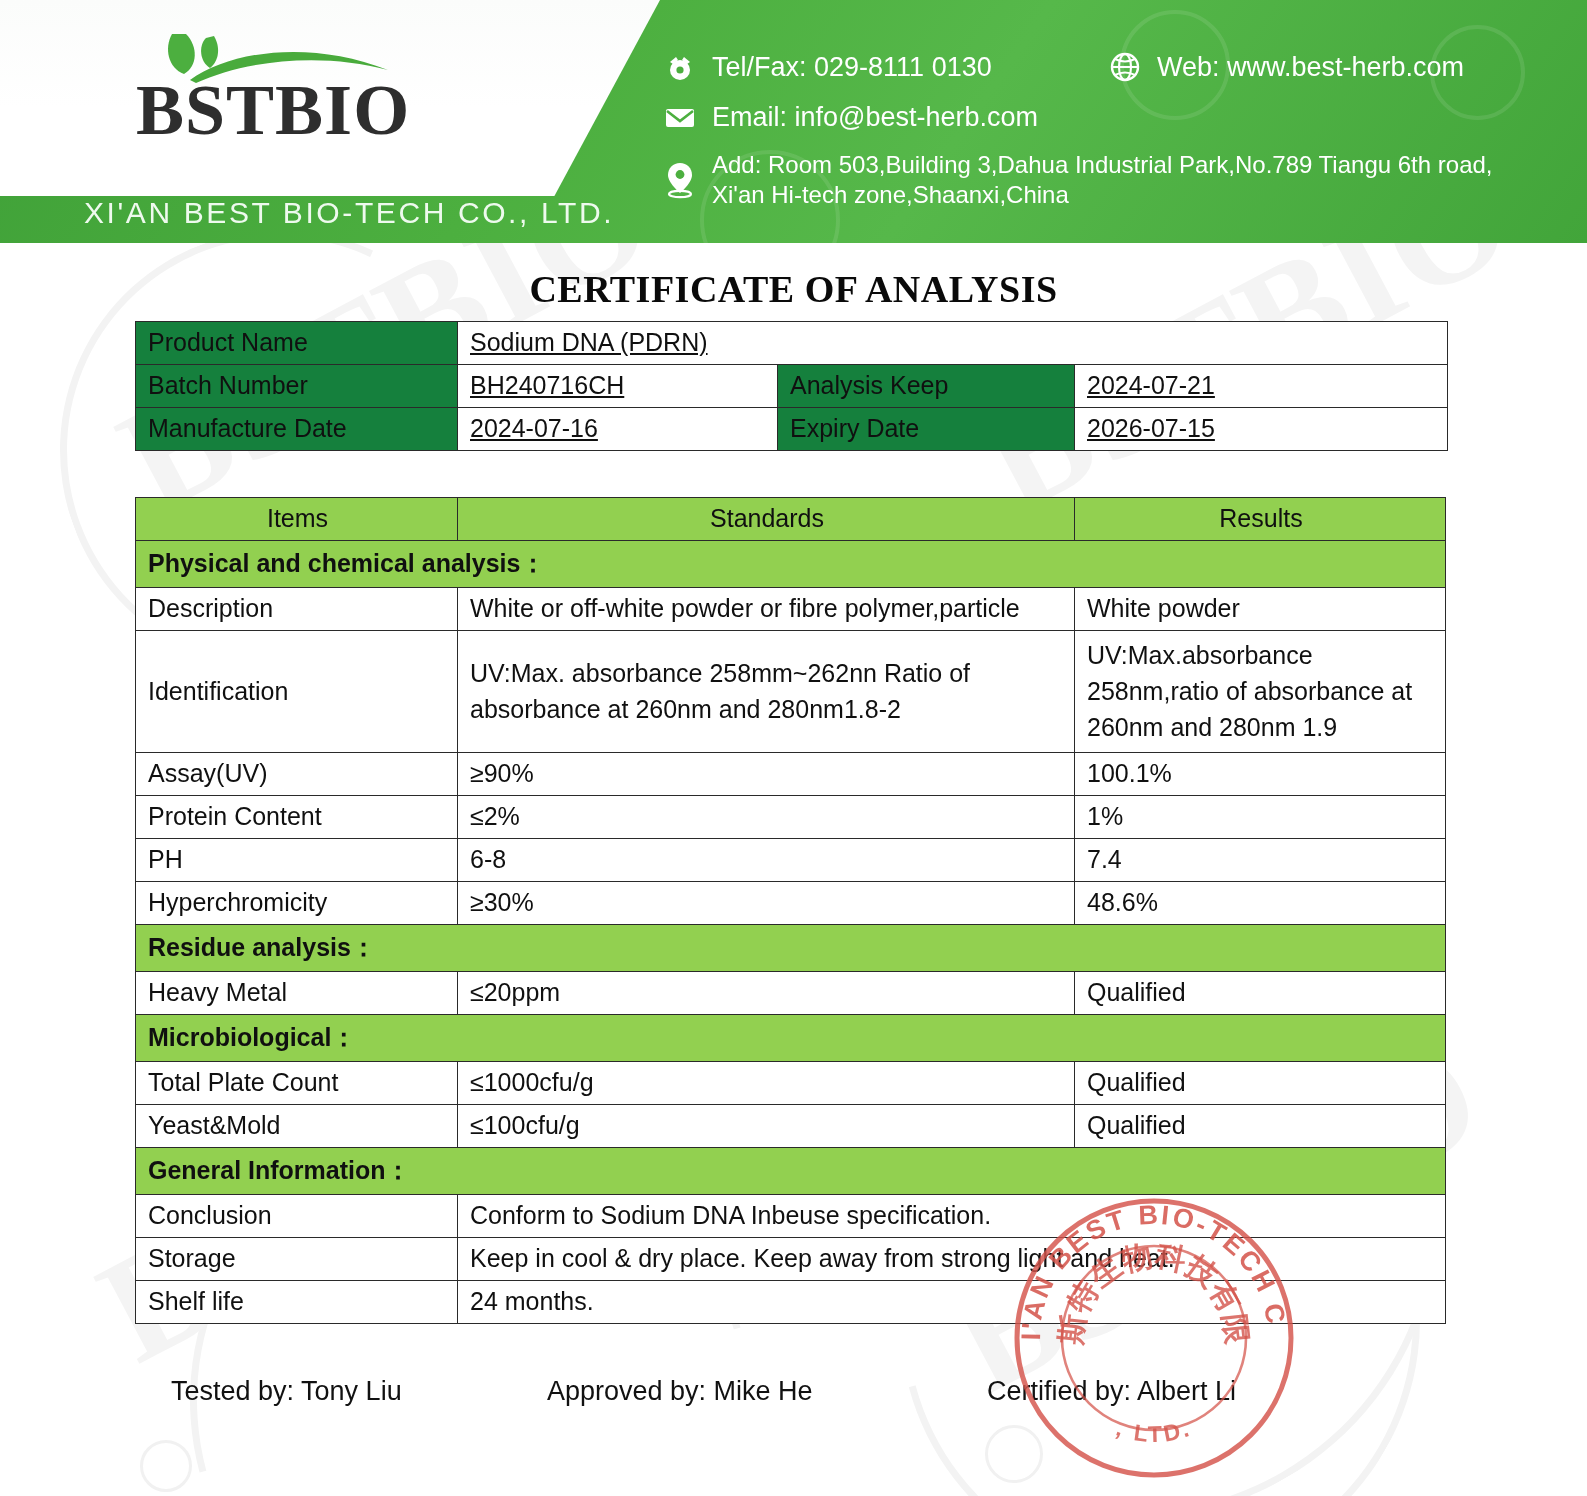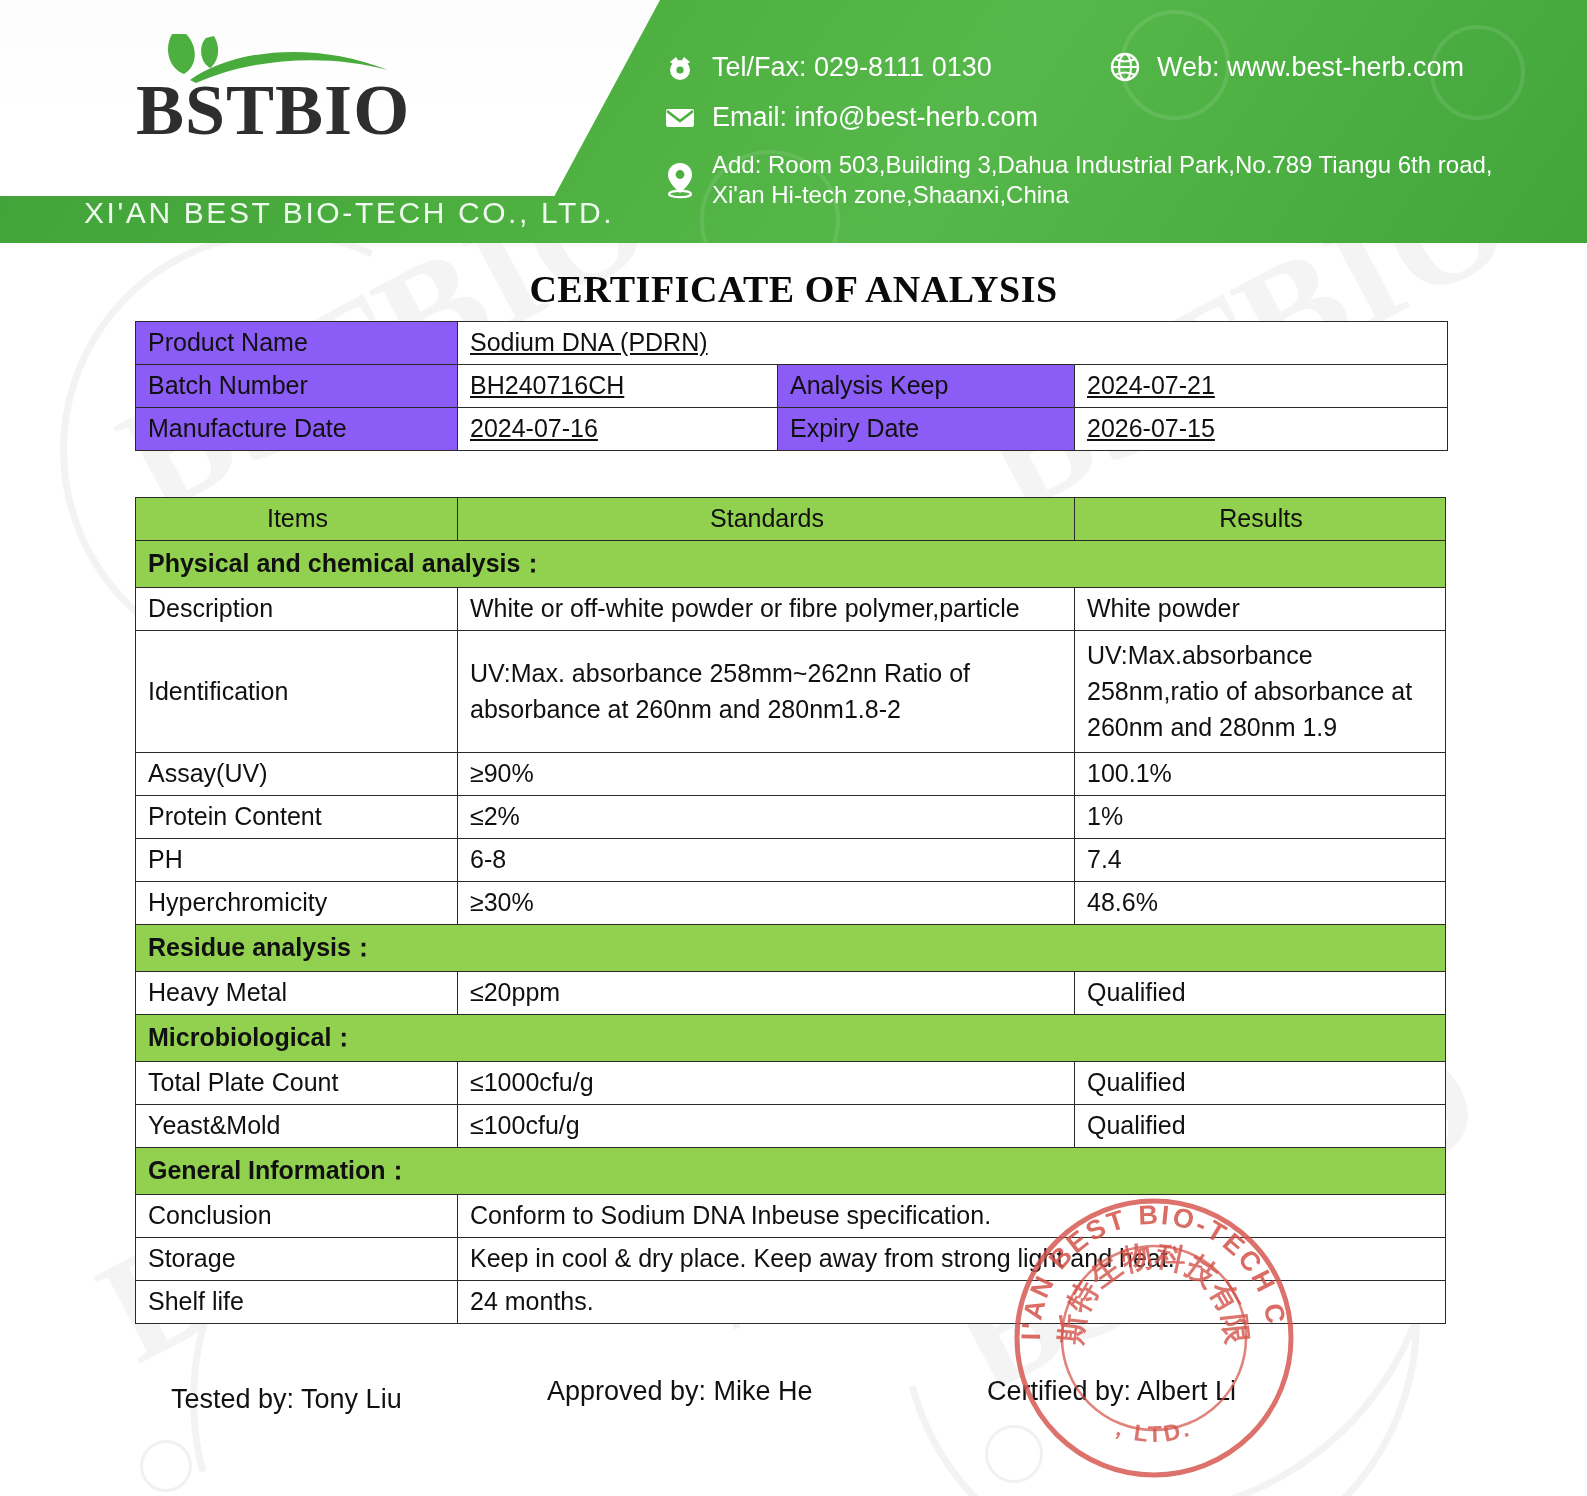--- a/index.html
+++ b/index.html
@@ -149,21 +149,21 @@
     vertical-align: middle;
     background-clip: padding-box;
   }
 
   
   #info-table {
     width: 1312px;
     margin: 0 0 0 135px;
   }
   #info-table td { height: 42px; }
-  td.lbl { background: #8b5cf6; }
+  td.lbl { background: #15803d; }
   td.val { background: #ffffff; text-decoration: underline; }
 
   
   #main-table {
     width: 1310px;
     margin: 46px 0 0 135px;
   }
   #main-table td { height: 38px; }
   td.hdr {
     background: #92d050;
@@ -184,21 +184,21 @@
   .sig-row {
     position: relative;
     z-index: 2;
     margin: 52px 0 0 135px;
     width: 1310px;
     display: flex;
     font-size: 27px;
     color: #111;
   }
   .sig { white-space: nowrap; }
-  .sig-1 { width: 412px; padding-left: 36px; margin-top: 8px; }
+  .sig-1 { width: 412px; padding-left: 36px; }
   .sig-2 { width: 440px; }
   .sig-3 { width: 400px; }
 
   
   .stamp {
     position: absolute;
     left: 1004px;
     top: 1188px;
     width: 300px;
     height: 300px;

